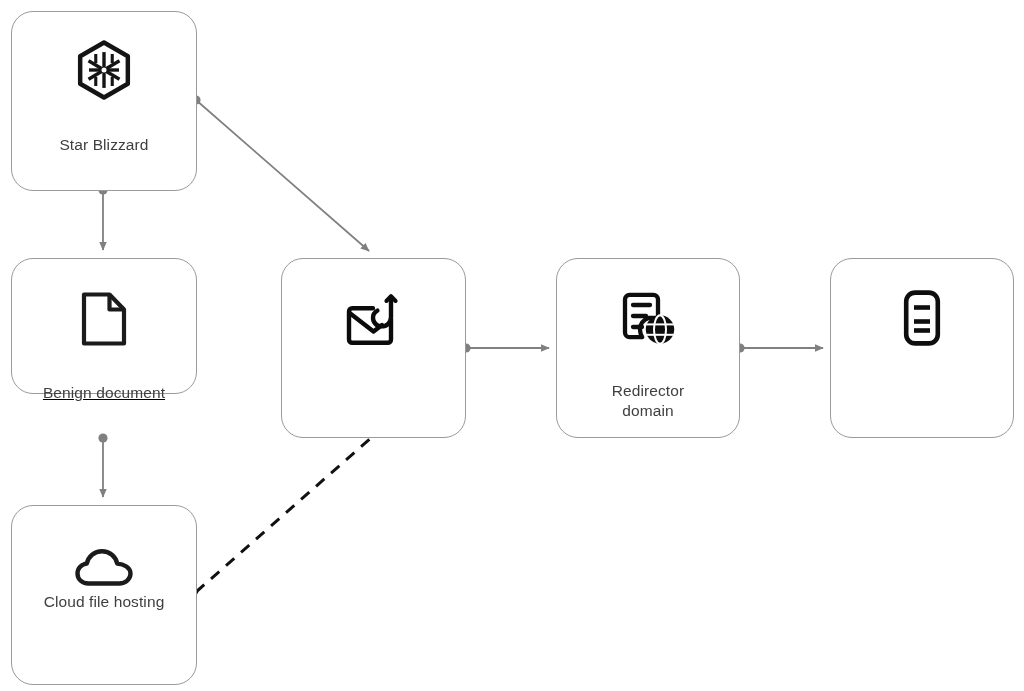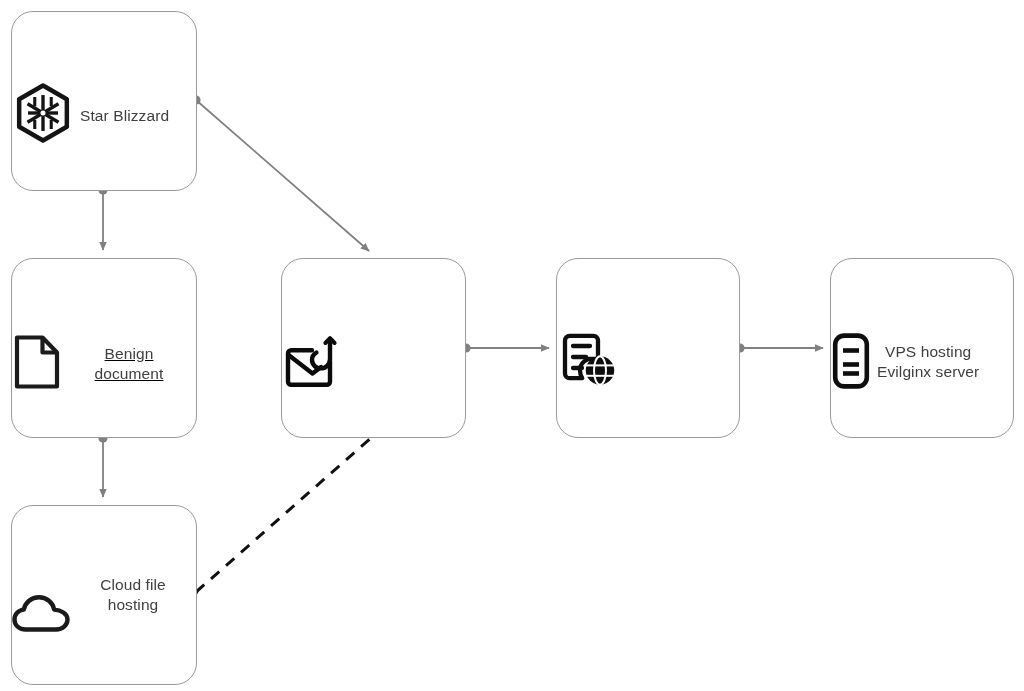--- a/index.html
+++ b/index.html
@@ -29,21 +29,21 @@
     height: 691px;
     pointer-events: none;
   }
   .node {
     position: absolute;
     box-sizing: border-box;
     background: #ffffff;
     border: 1.4px solid #9a9a9a;
     border-radius: 22px;
     display: flex;
-    flex-direction: row;
+    flex-direction: column;
     align-items: center;
     justify-content: flex-start;
   }
   .node-icon {
     display: block;
     color: #141414;
   }
   .node-label {
     color: #3f3f3f;
     font-size: 15.5px;
@@ -55,21 +55,21 @@
   }
 
   
   #node-star-blizzard {
     left: 11px;  top: 11px;  width: 186px; height: 180px;
   }
   #node-star-blizzard .node-icon { margin-top: 27px; }
   #node-star-blizzard .node-label { margin-top: 30px; }
 
   #node-benign-document {
-    left: 11px;  top: 258px; width: 186px; height: 180px; text-decoration: underline;
+    left: 11px;  top: 258px; width: 186px; height: 136px; text-decoration: underline;
   }
   #node-benign-document .node-icon { margin-top: 32px; }
   #node-benign-document .node-label { margin-top: 32px; }
 
   #node-cloud-file-hosting {
     left: 11px;  top: 505px; width: 186px; height: 180px;
   }
   #node-cloud-file-hosting .node-icon { margin-top: 42px; }
   #node-cloud-file-hosting .node-label { }
 
@@ -207,30 +207,30 @@
         </g>
 
         <circle cx="43" cy="38.5" r="14.2" fill="#0e0e0e"></circle>
         <g stroke="#ffffff" stroke-width="2" fill="none">
           <ellipse cx="43" cy="38.5" rx="6" ry="14.2"></ellipse>
           <line x1="29.2" y1="33.4" x2="56.8" y2="33.4"></line>
           <line x1="29.2" y1="43.8" x2="56.8" y2="43.8"></line>
         </g>
       </svg>
     </span>
+    <span class="node-label">Redirector
+domain</span>
   </div>
 
   <div class="node" id="node-vps-hosting">
     <span class="node-icon">
       <svg width="40" height="58" viewBox="0 0 40 58" fill="none">
         <rect x="4.2" y="3.6" width="31.6" height="50.8" rx="9" stroke="#0e0e0e" stroke-width="4.6" fill="none"></rect>
         <g stroke="#0e0e0e" stroke-width="4.6" stroke-linecap="butt">
           <line x1="12" y1="18.5" x2="28" y2="18.5"></line>
           <line x1="12" y1="32.5" x2="28" y2="32.5"></line>
           <line x1="12" y1="41.5" x2="28" y2="41.5"></line>
         </g>
       </svg>
     </span>
-    <span class="node-label">VPS hosting
-Evilginx server</span>
   </div>
 
 </div>
 
 </body></html>

